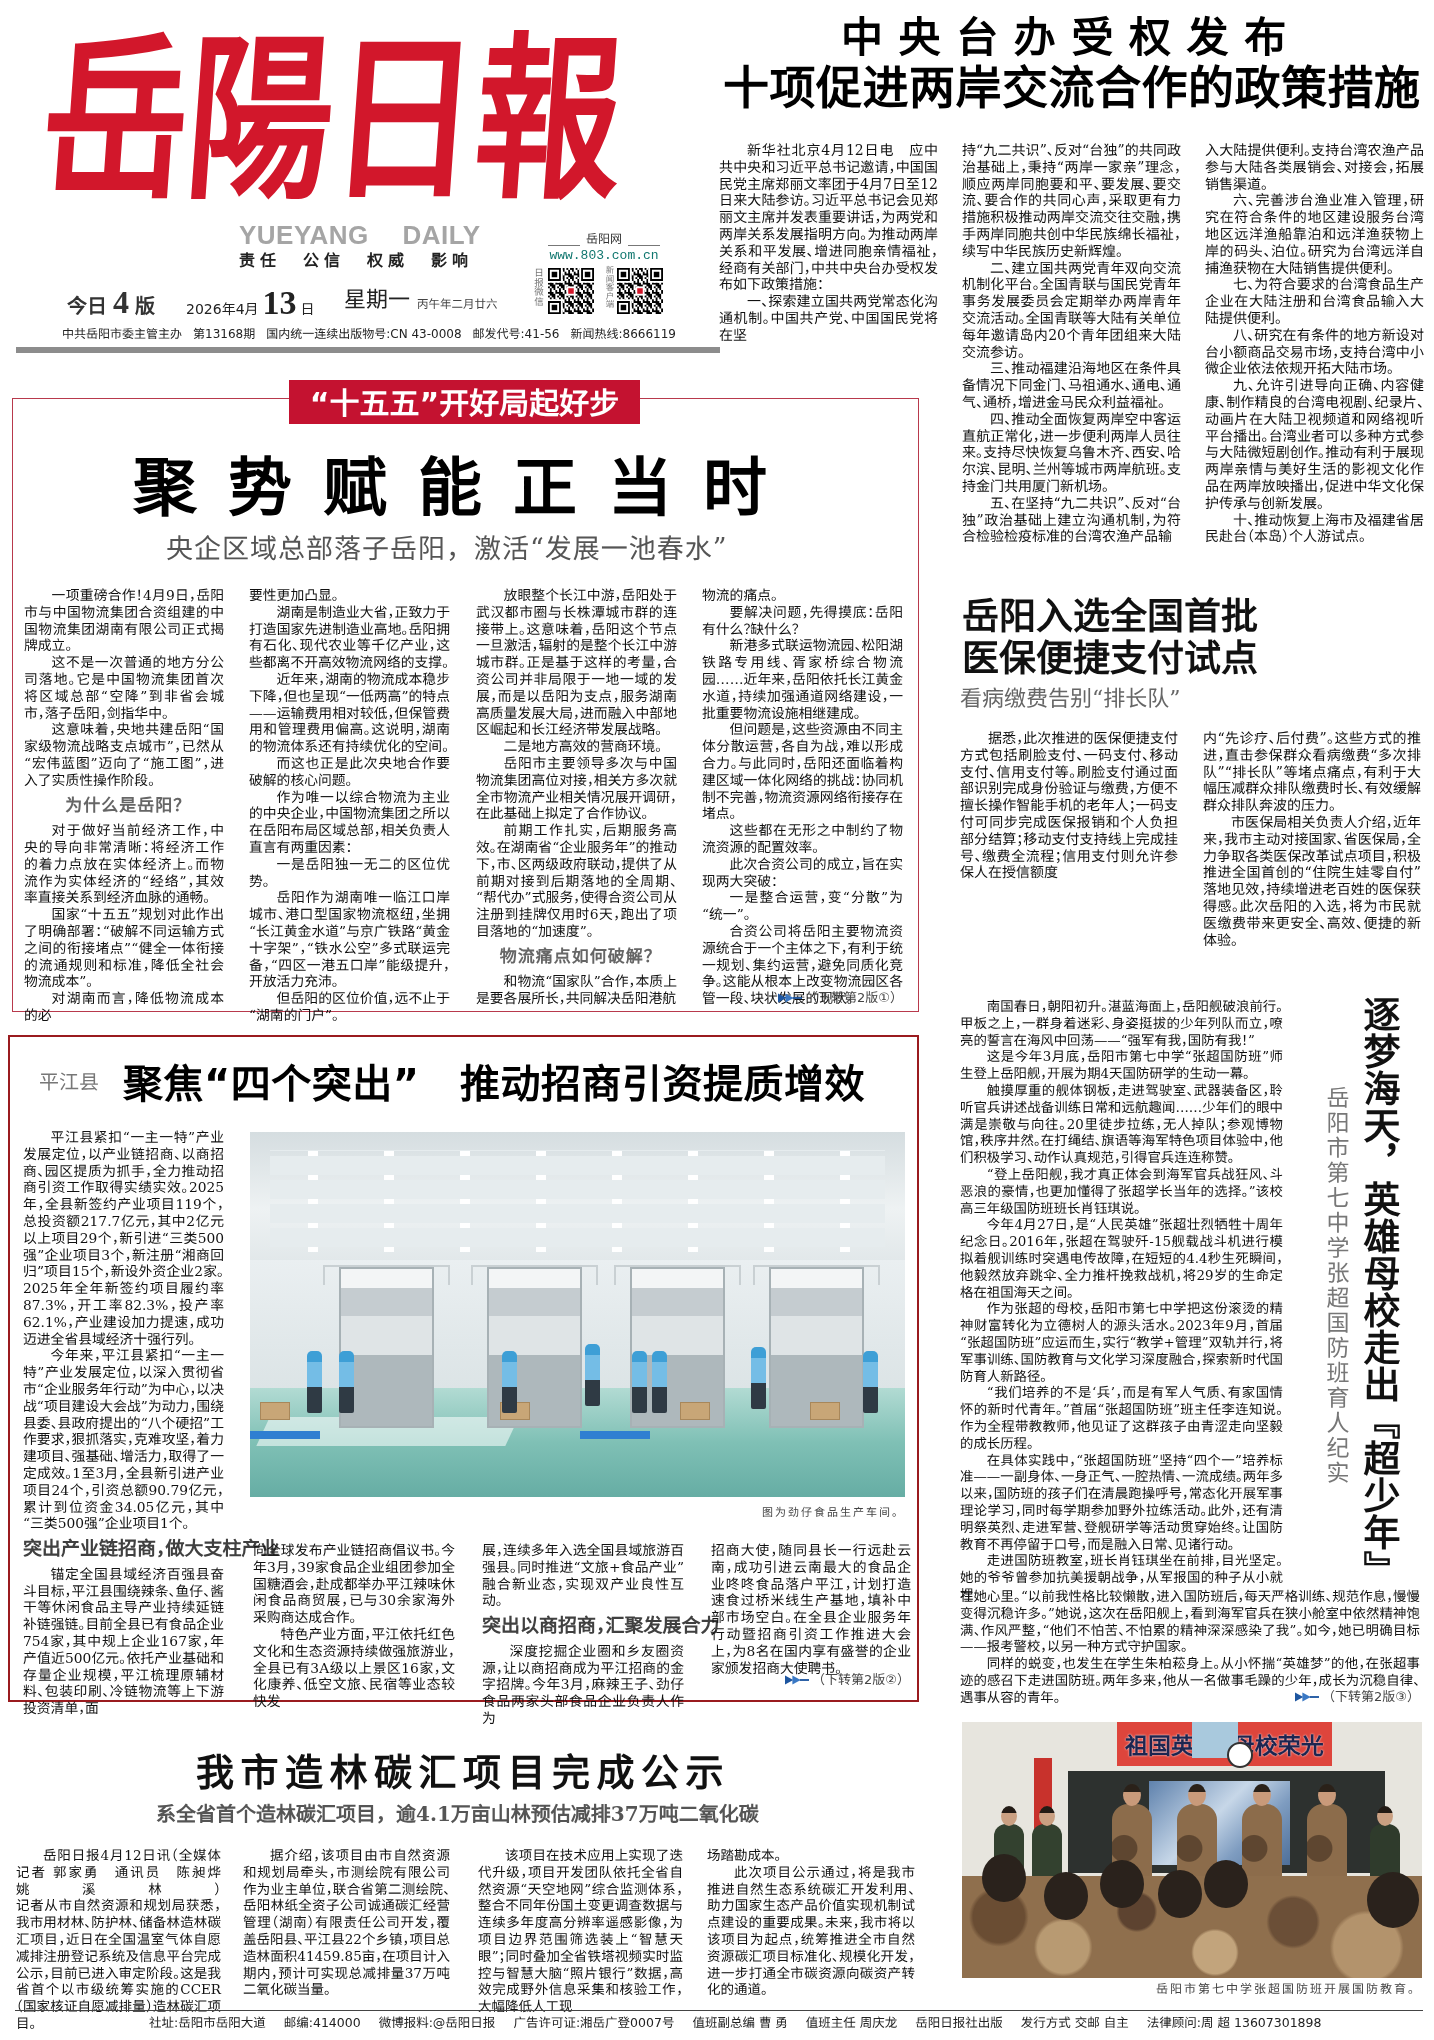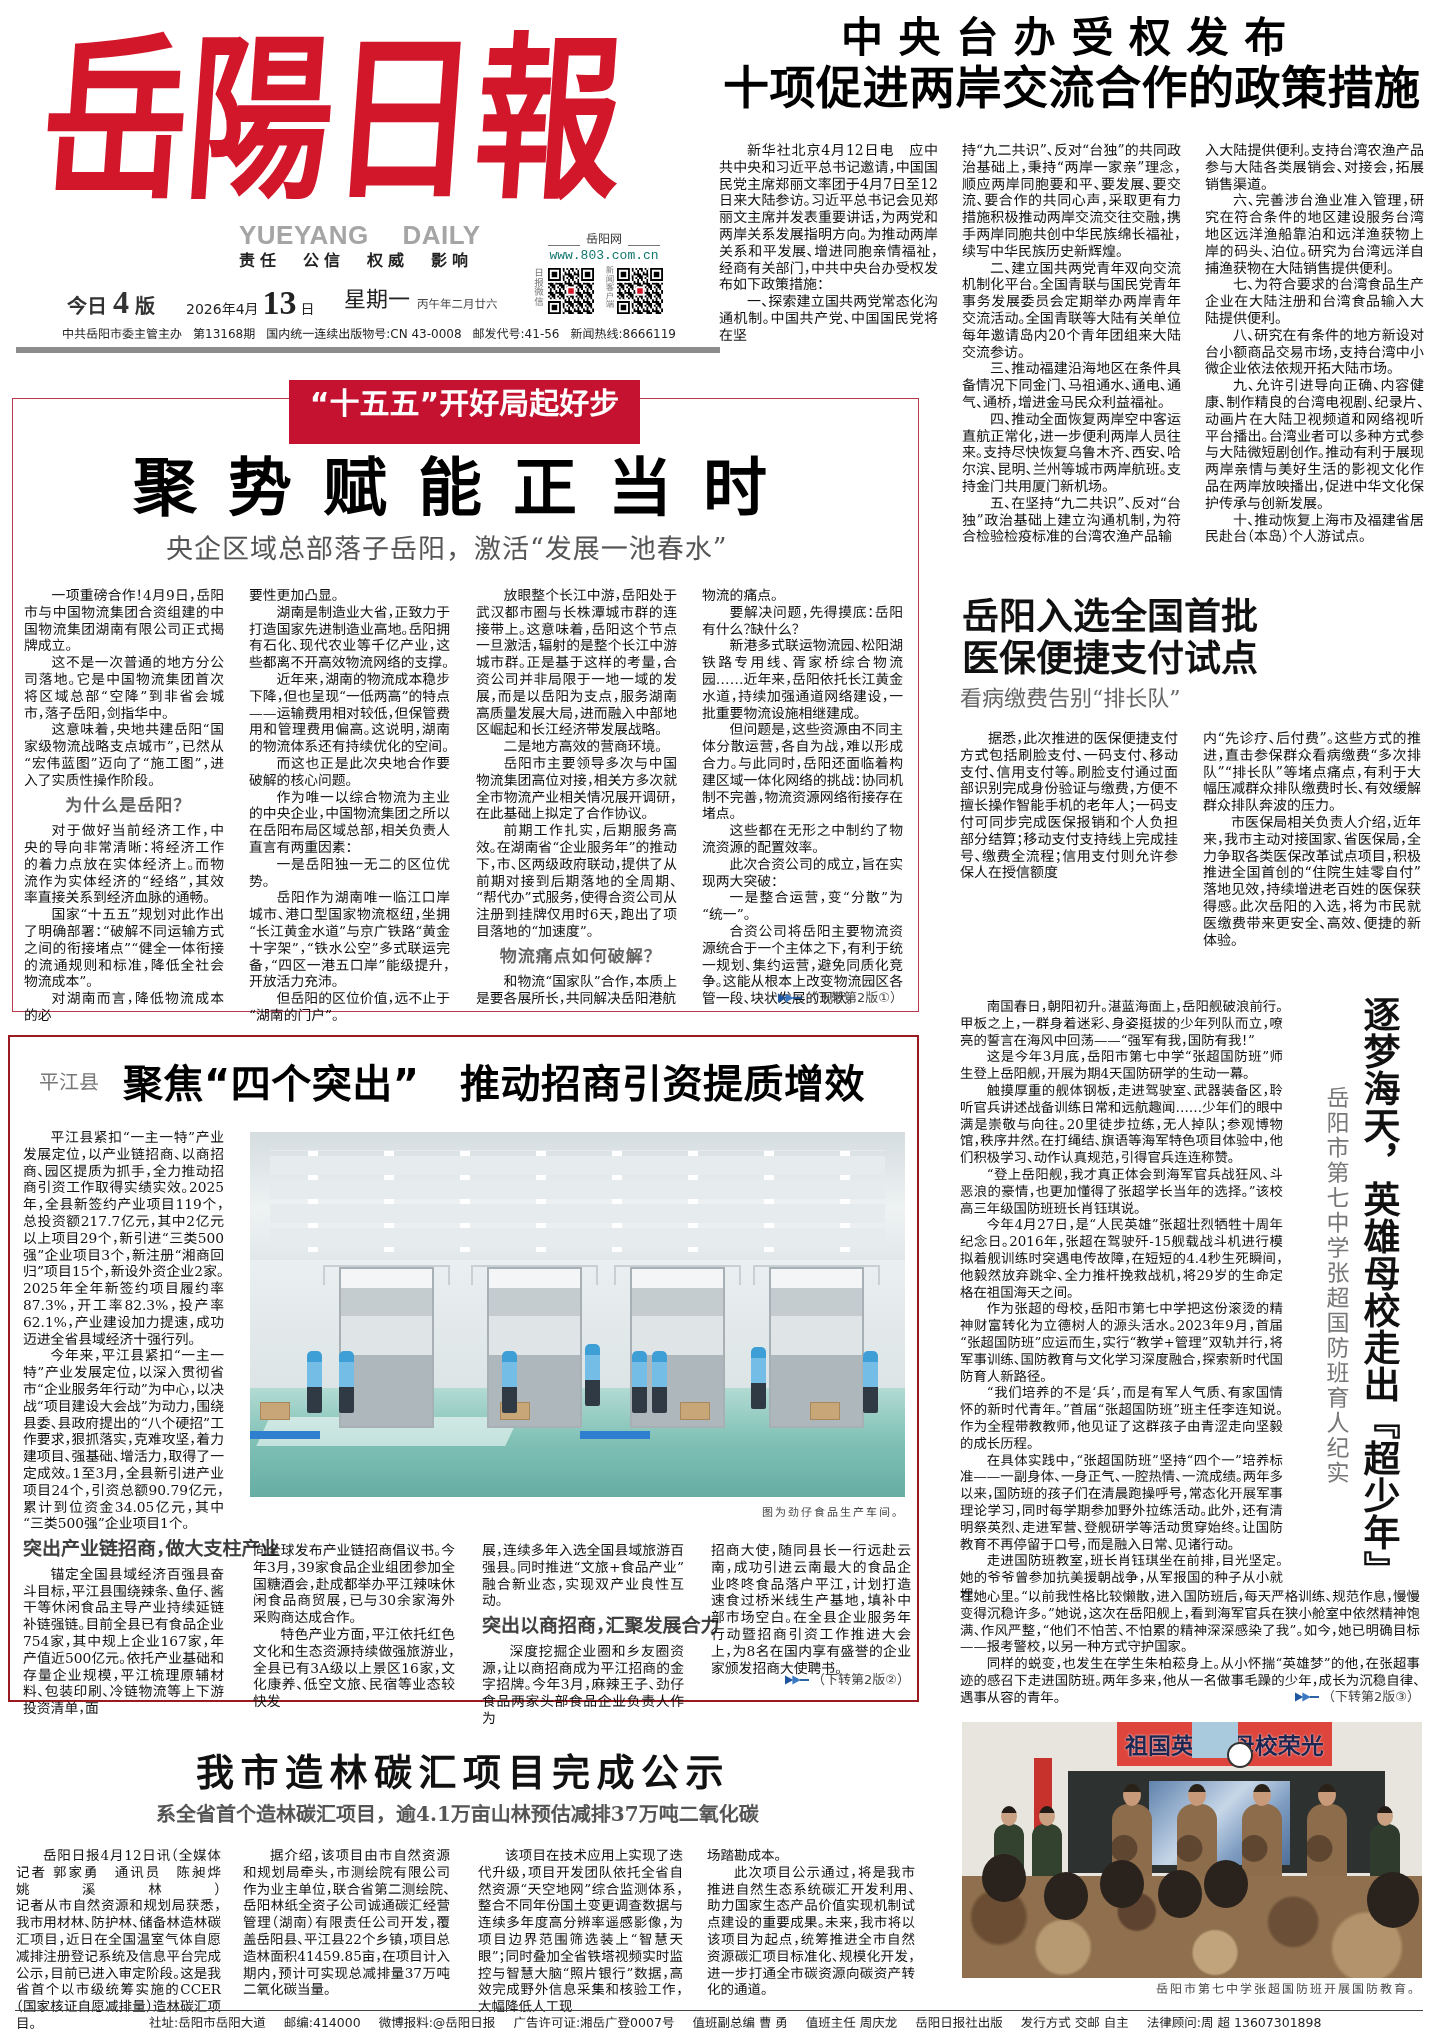--- a/index.html
+++ b/index.html
@@ -31,21 +31,21 @@
 
 .col{position:absolute;line-height:16.8px;color:#111;text-align:justify;font-feature-settings:"halt"}
 .col p{text-indent:2em}
 .col p.cont{text-indent:0}
 .col p.jl{text-align-last:justify}
 .col h4.sub{height:33.6px;line-height:33.6px;text-align:center;font-family:"DejaVu Sans",sans-serif;font-weight:bold;color:#666;font-size:17px;letter-spacing:1px;white-space:nowrap}
 .pj h4.sub{font-size:19px;color:#404040;letter-spacing:0}
 .f14{font-size:14px}.f138{font-size:13.8px}.f135{font-size:13.5px}.f134{font-size:13.4px}
 
 .box15{left:12px;top:398px;width:907px;height:614px;border:1px solid #b8394c}
-.label15{left:289px;top:380px;width:351px;height:64px;background:#c41230;color:#fff;font-family:"DejaVu Sans",sans-serif;font-weight:bold;font-size:30px;line-height:48px;text-align:center;white-space:nowrap}
+.label15{left:289px;top:380px;width:351px;height:44px;background:#c41230;color:#fff;font-family:"DejaVu Sans",sans-serif;font-weight:bold;font-size:30px;line-height:48px;text-align:center;white-space:nowrap}
 .boxpj{left:8px;top:1035px;width:911px;height:667px;border:2px solid #9a1b1f}
 .jump{display:flex;justify-content:flex-end;align-items:center;gap:3px;font-family:"DejaVu Sans",sans-serif;font-size:13px;line-height:16px;color:#444;white-space:nowrap}
 .caption{text-align:right;font-size:11px;line-height:13px;letter-spacing:2px;color:#444;white-space:nowrap}
 
 .factory{overflow:hidden;background:#e6ecee}
 .factory .ceil{left:0;top:0;width:100%;height:35%;background:linear-gradient(180deg,#d5dde0,#eef2f3 60%,#e2e8ea)}
 .factory .lights{left:3%;top:5%;width:94%;height:28%;background-image:repeating-linear-gradient(0deg,transparent 0 5px,#e6ecee 5px 24px),repeating-linear-gradient(90deg,transparent 0 38px,#fff 38px 48px,transparent 48px 76px)}
 .factory .wall{left:0;top:35%;width:100%;height:35%;background:linear-gradient(180deg,#eaeff1,#dce4e6)}
 .factory .floor{left:0;top:70%;width:100%;height:30%;background:linear-gradient(180deg,#b2dbd3,#7fc0b5 50%,#66ada4)}
 .factory .glare{left:2%;top:78%;width:38%;height:8%;background:rgba(255,255,255,.55);transform:skewX(-25deg)}

